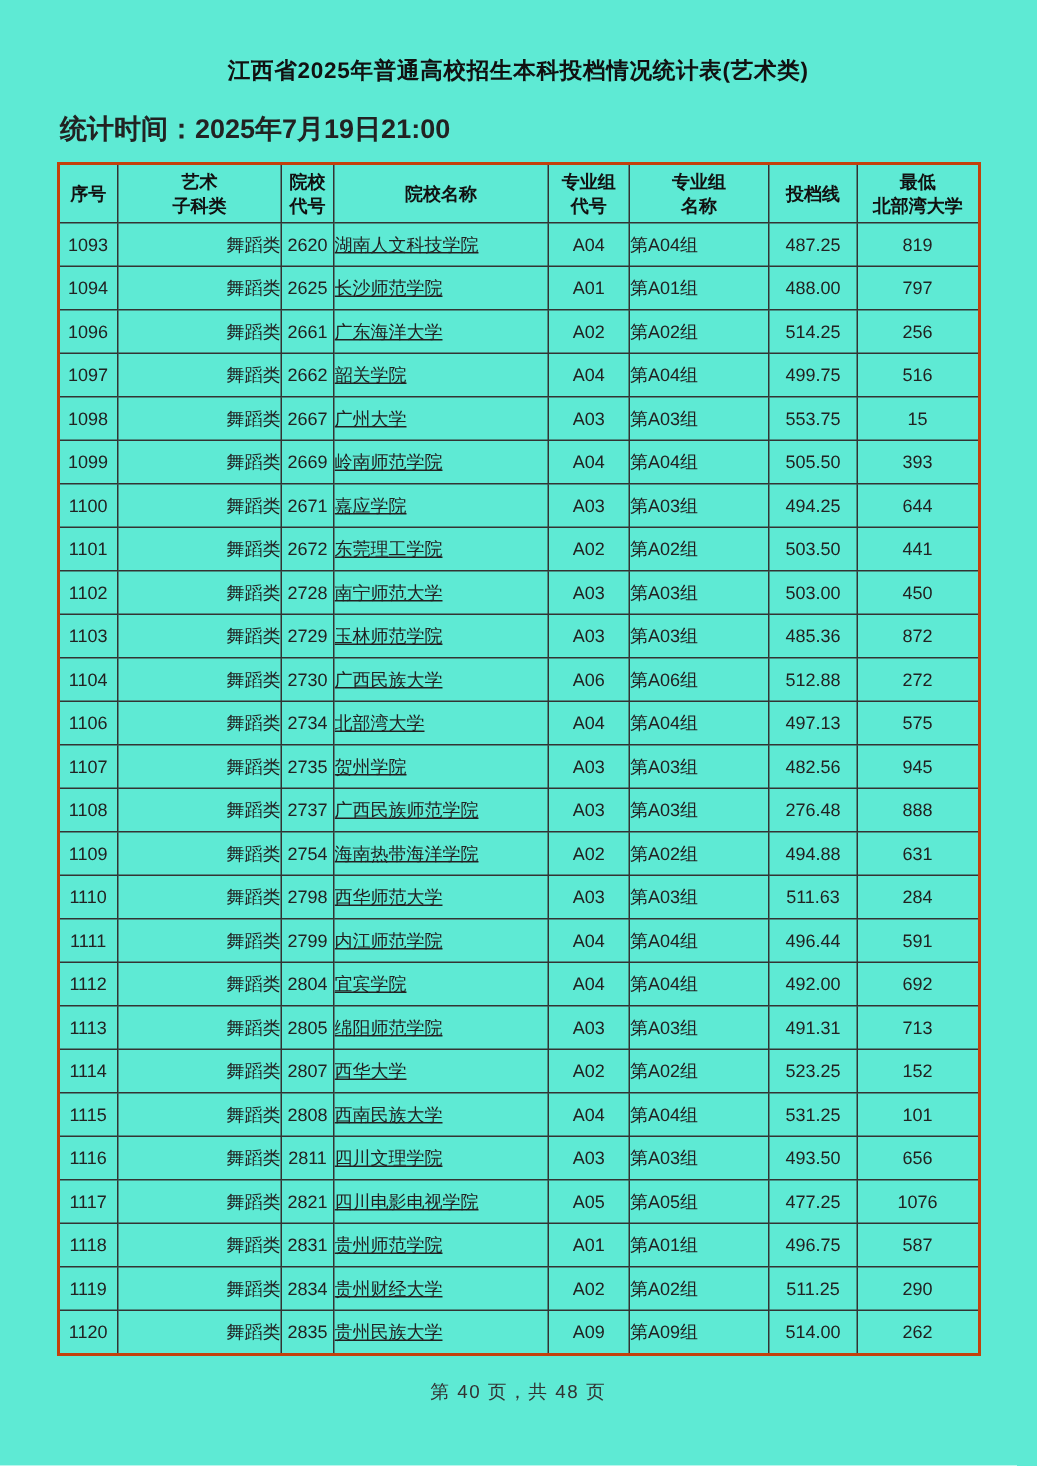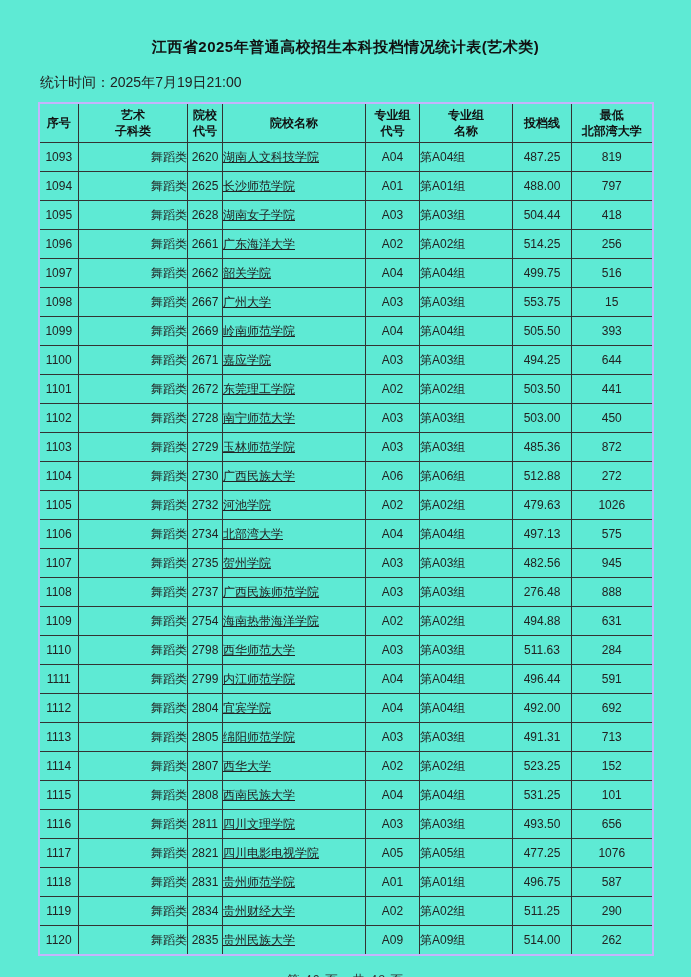--- a/index.html
+++ b/index.html
@@ -21,30 +21,30 @@
     padding-top: 38px;
     text-align: center;
     font-size: 15px;
     font-weight: bold;
     letter-spacing: 0.5px;
     color: #111;
   }
   .stat-time {
     margin: 0;
     padding: 17px 0 0 40px;
-    font-size: 14px;
-    font-weight: normal;
+    font-size: 18px;
+    font-weight: bold;
     color: #222;
   }
   table.grid {
     border-collapse: collapse;
     table-layout: fixed;
     margin: 10px auto 0 auto;
     width: 614px;
-    border: 2px solid #c4b5fd;
+    border: 2px solid #c2410c;
   }
   table.grid th, table.grid td {
     border: 1px solid #333;
     font-size: 12px;
     padding: 0;
     overflow: hidden;
     color: #222;
   }
   table.grid th {
     font-weight: bold;
@@ -130,30 +130,20 @@
           <td class="c0">1094</td>
           <td class="c1">舞蹈类</td>
           <td class="c2">2625</td>
           <td class="c3">长沙师范学院</td>
           <td class="c4">A01</td>
           <td class="c5">第A01组</td>
           <td class="c6">488.00</td>
           <td class="c7">797</td>
         </tr>
         <tr>
-          <td class="c0">1095</td>
-          <td class="c1">舞蹈类</td>
-          <td class="c2">2628</td>
-          <td class="c3">湖南女子学院</td>
-          <td class="c4">A03</td>
-          <td class="c5">第A03组</td>
-          <td class="c6">504.44</td>
-          <td class="c7">418</td>
-        </tr>
-        <tr>
           <td class="c0">1096</td>
           <td class="c1">舞蹈类</td>
           <td class="c2">2661</td>
           <td class="c3">广东海洋大学</td>
           <td class="c4">A02</td>
           <td class="c5">第A02组</td>
           <td class="c6">514.25</td>
           <td class="c7">256</td>
         </tr>
         <tr>
@@ -230,30 +220,20 @@
           <td class="c0">1104</td>
           <td class="c1">舞蹈类</td>
           <td class="c2">2730</td>
           <td class="c3">广西民族大学</td>
           <td class="c4">A06</td>
           <td class="c5">第A06组</td>
           <td class="c6">512.88</td>
           <td class="c7">272</td>
         </tr>
         <tr>
-          <td class="c0">1105</td>
-          <td class="c1">舞蹈类</td>
-          <td class="c2">2732</td>
-          <td class="c3">河池学院</td>
-          <td class="c4">A02</td>
-          <td class="c5">第A02组</td>
-          <td class="c6">479.63</td>
-          <td class="c7">1026</td>
-        </tr>
-        <tr>
           <td class="c0">1106</td>
           <td class="c1">舞蹈类</td>
           <td class="c2">2734</td>
           <td class="c3">北部湾大学</td>
           <td class="c4">A04</td>
           <td class="c5">第A04组</td>
           <td class="c6">497.13</td>
           <td class="c7">575</td>
         </tr>
         <tr>

